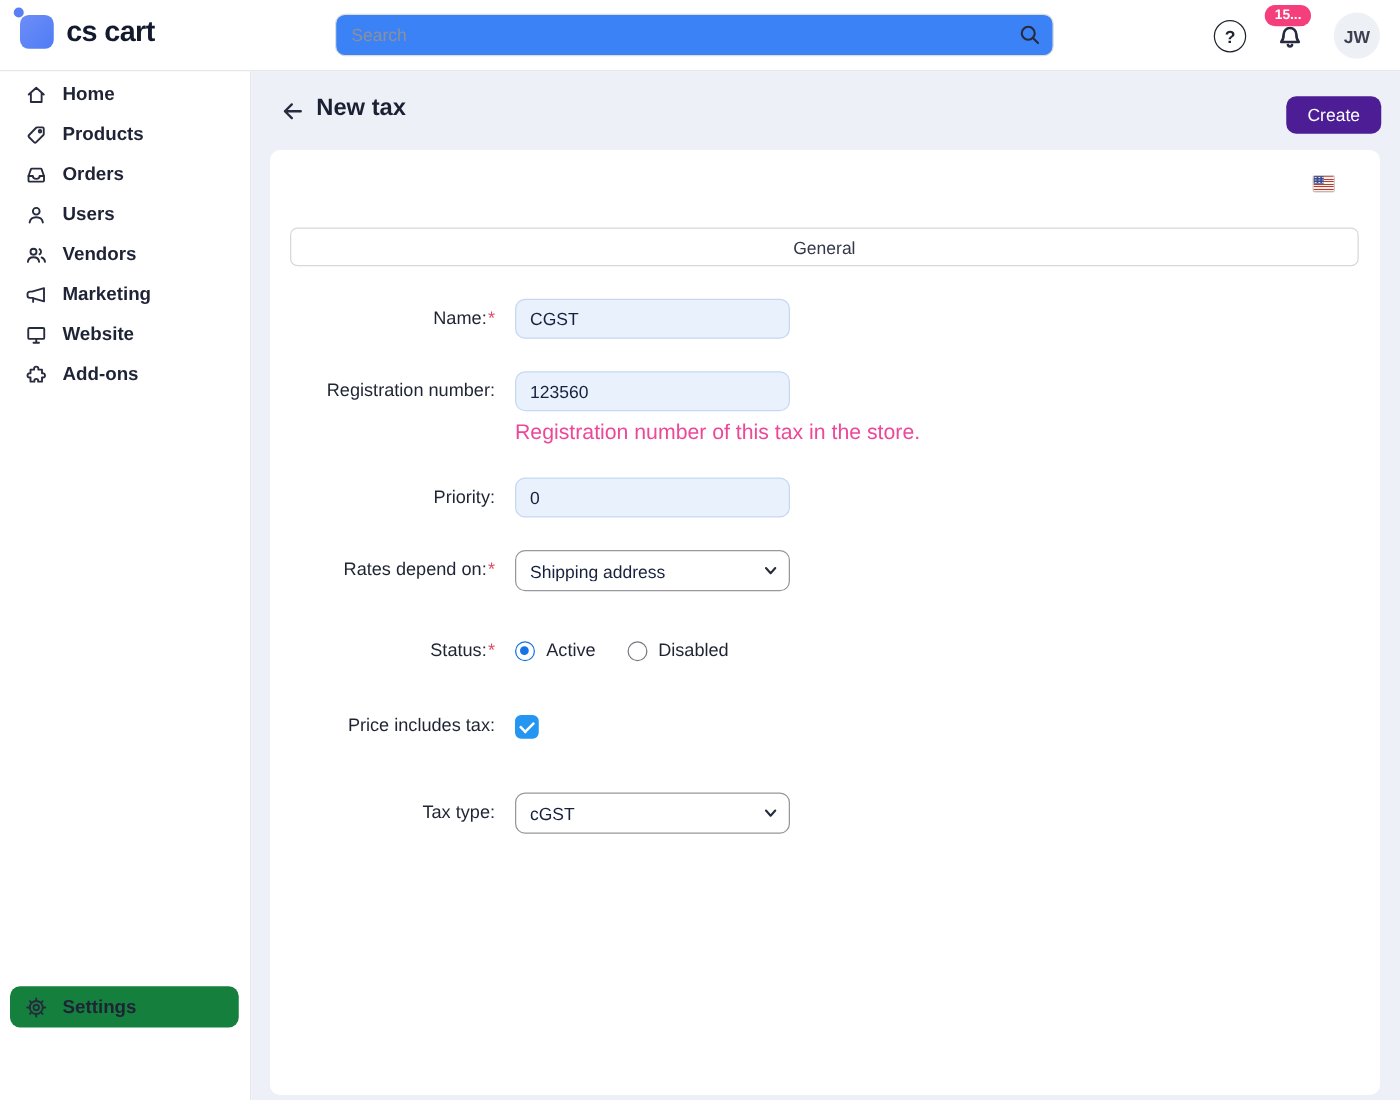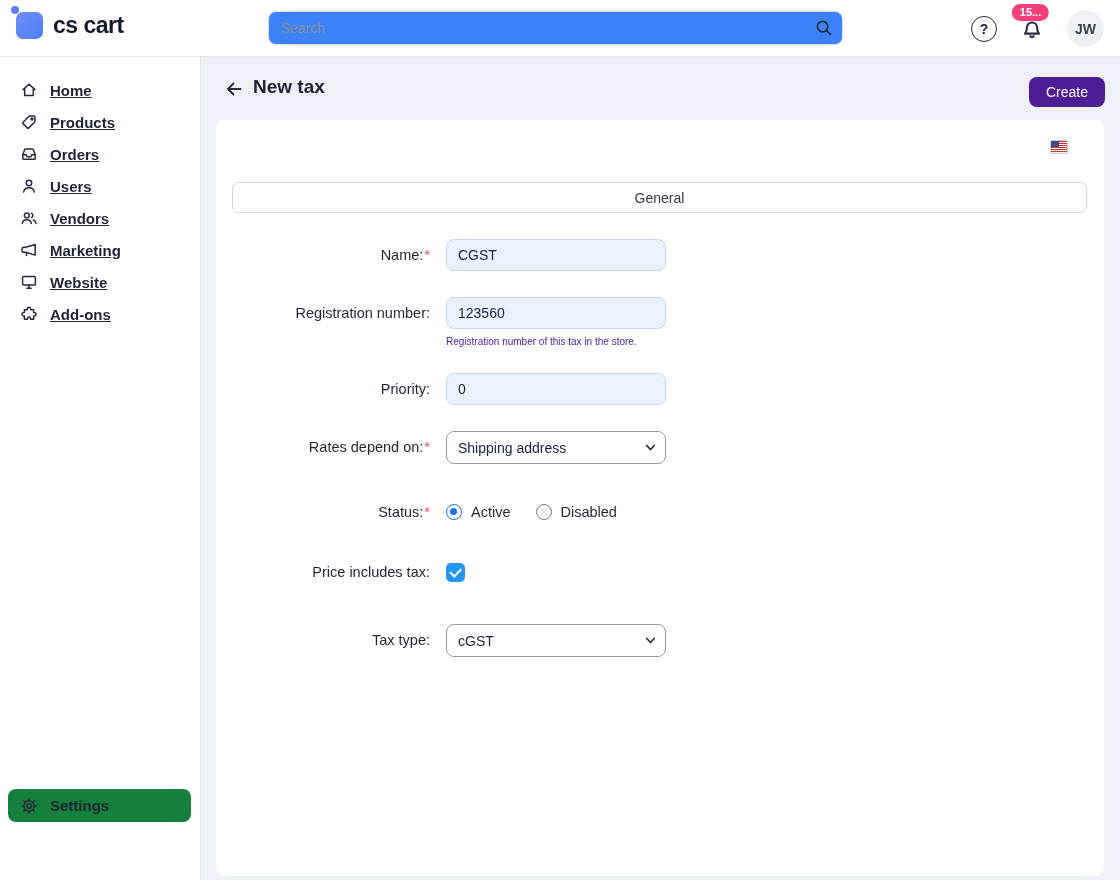--- a/index.html
+++ b/index.html
@@ -27,21 +27,21 @@
   .bell-wrap { position:relative; width:26px; height:30px; cursor:pointer; }
   .badge { position:absolute; left:50%; transform:translateX(-54%); top:-10px; background:#f43f7c; color:#fff;
     font-size:11px; font-weight:700; padding:2.5px 8px; border-radius:10px; white-space:nowrap; }
   .avatar { width:37px; height:37px; border-radius:50%; background:#edf0f5; display:flex; align-items:center;
     justify-content:center; font-size:14px; font-weight:700; color:#3c4152; cursor:pointer; }
 
   
   .sidebar { position:absolute; left:0; top:57px; width:201px; height:823px; background:#fff;
     border-right:1px solid #e6e7ec; }
   .nav { padding-top:10px; }
-  .nav-item { display:flex; align-items:flex-end; gap:12px; height:32px; padding:0 20px; cursor:pointer;text-decoration:underline; }
+  .nav-item { display:flex; align-items:flex-start; gap:12px; height:32px; padding:0 20px; cursor:pointer; }
   .nav-item span.lblt { font-size:15px; font-weight:700; color:#1e2335; }
   .nav-item svg { flex:0 0 auto; }
   .settings-item { position:absolute; left:8px; right:9px; bottom:58px; height:33px; background:#15803d;
     border-radius:8px; display:flex; align-items:center; gap:12px; padding:0 12px; cursor:pointer; }
   .settings-item span.lblt { font-size:15px; font-weight:700; color:#1e2335; }
 
   
   .main { position:absolute; left:201px; top:57px; width:919px; height:823px; background:#eef0f7; }
   .page-header { position:absolute; left:0; top:0; width:100%; height:63px; }
   .back-btn { position:absolute; left:22px; top:21px; width:22px; height:22px; background:transparent;
@@ -56,29 +56,29 @@
     background:repeating-linear-gradient(180deg,#c0392f 0px,#c0392f 1px,#f4f2ee 1px,#f4f2ee 2px);
     box-shadow:0 0 0 1px rgba(120,100,90,.35); border-radius:1px; }
   .flag-canton { position:absolute; left:0; top:0; width:8px; height:6px; background:#3c4d8f;
     background-image:radial-gradient(#dfe6f5 18%, transparent 20%); background-size:3px 2px; }
 
   .tab-bar { position:absolute; left:16px; right:17px; top:62px; height:31px; border:1px solid #d8d8dc;
     border-radius:6px; background:#fff; display:flex; align-items:center; justify-content:center;
     font-size:14px; color:#33374a; cursor:pointer; }
 
   .form { position:absolute; left:0; top:93px; right:0; }
-  .row { display:flex; align-items:flex-start; margin-top:26px;padding-left:34px; }
+  .row { display:flex; align-items:flex-start; margin-top:26px; }
   .lbl { width:180px; text-align:right; margin-right:16px; font-size:14.5px; color:#1f2433; line-height:32px; }
   .lbl .req { color:#e14a5f; margin-left:1px; }
   .lh33 { line-height:33px; }
   .lh20 { line-height:20px; }
   .txt { width:220px; height:32px; background:#e9f1fd; border:1px solid #c6d7f2; border-radius:8px;
     padding:0 11px; font-size:14px; color:#16213e; outline:none;
     font-family:"Liberation Sans","DejaVu Sans",sans-serif; }
-  .hint { margin-top:7px; font-size:10px; color:#4c1d95; }
+  .hint { margin-top:7px; font-size:17px; color:#ec4899; }
   .sel-wrap { position:relative; width:220px; height:33px; }
   .sel { width:100%; height:100%; appearance:none; -webkit-appearance:none; background:#fff;
     border:1px solid #97979d; border-radius:8px; padding:0 28px 0 11px; font-size:14px; color:#16213e;
     font-family:"Liberation Sans","DejaVu Sans",sans-serif; cursor:pointer; outline:none; }
   .sel-chev { position:absolute; right:9px; top:10px; pointer-events:none; }
 
   .radio-group { display:flex; align-items:center; height:20px; margin-top:6px; }
   input[type=radio] { appearance:none; -webkit-appearance:none; width:16px; height:16px; border-radius:50%;
     border:1.6px solid #77797e; background:#fff; margin:0; cursor:pointer; position:relative; }
   input[type=radio]:checked { border-color:#1474e6; }

